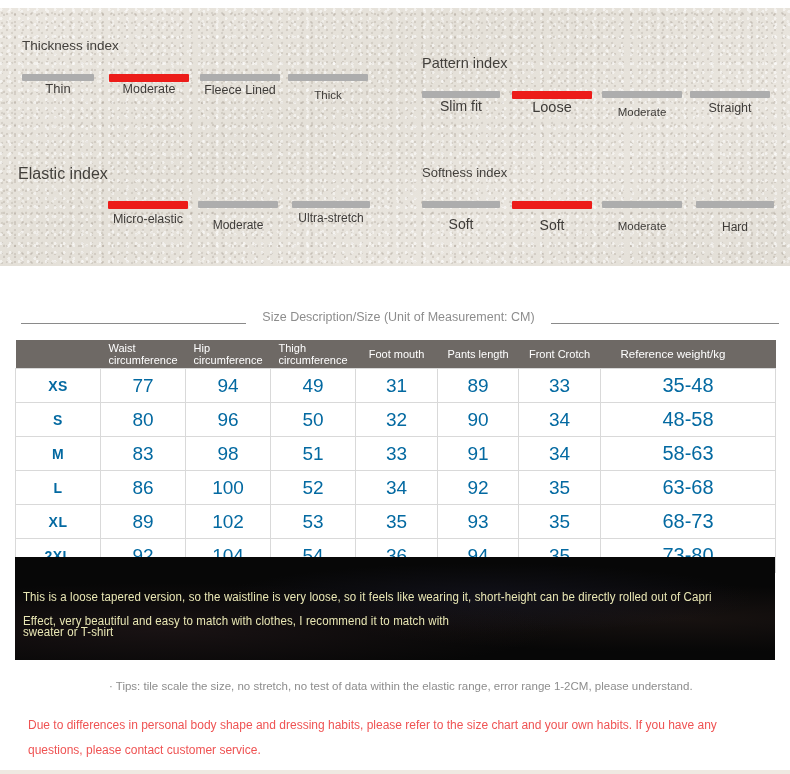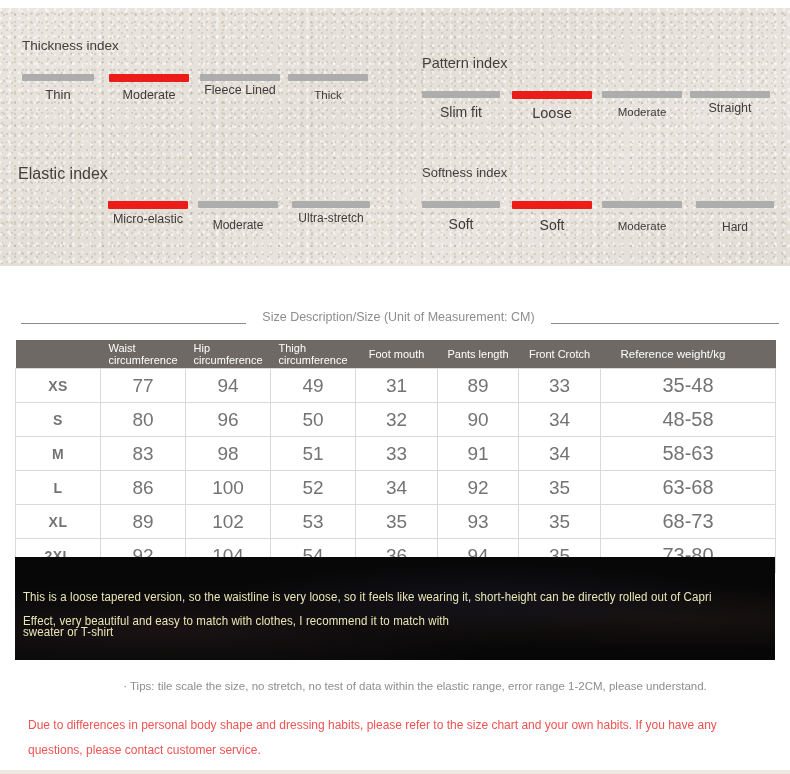--- a/index.html
+++ b/index.html
@@ -52,21 +52,21 @@
     position: absolute;
     text-align: center;
   }
   .bar {
     height: 7px;
     border-radius: 1px;
     background: #adadad;
   }
   .bar.active { background: #ec1c19; height: 8px; }
   .bar-label {
-    margin-top: 6px;
+    margin-top: 0;
     color: #3e3b38;
     white-space: nowrap;
     display: block;
   }
 
   
   #size-heading {
     position: absolute;
     left: 0;
     top: 296px;
@@ -119,21 +119,21 @@
     text-align: left;
     padding-left: 20px;
     font-size: 11.5px;
   }
   #size-table tbody td {
     height: 31px;
     text-align: center;
     vertical-align: middle;
     border: 1px solid #d9d9d9;
     border-top: none;
-    color: #737373;
+    color: #0369a1;
     background: #ffffff;
   }
   #size-table tbody td.sz {
     font-size: 14px;
     font-weight: 700;
     letter-spacing: .5px;
   }
   #size-table tbody td.num {
     font-size: 19px;
     font-weight: 400;
@@ -174,26 +174,25 @@
 
   
   #tips-block {
     position: absolute;
     left: 0;
     top: 676px;
     width: 790px;
   }
   #tips-block .tip-gray {
     position: absolute;
-    left: 115px;
+    left: 109px;
     width: 600px;
     color: #8d8d8d;
     font-size: 11.5px;
     line-height: 20px;
-    text-align: center;
   }
   #tips-block .tip-red {
     position: absolute;
     left: 28px;
     top: 37px;
     width: 740px;
     color: #ef5353;
     font-size: 12px;
     line-height: 25px;
   }

